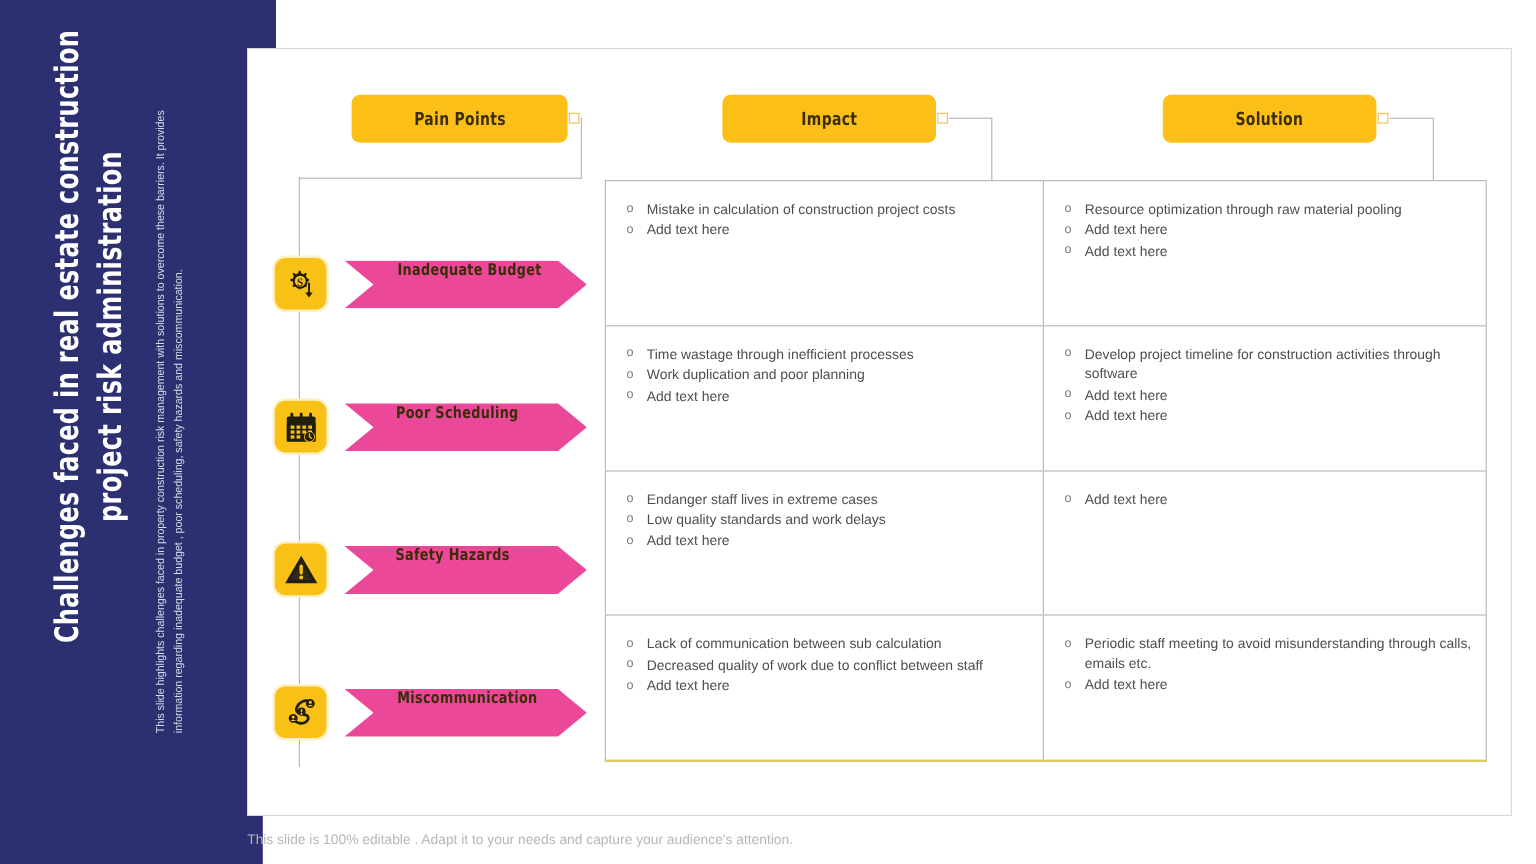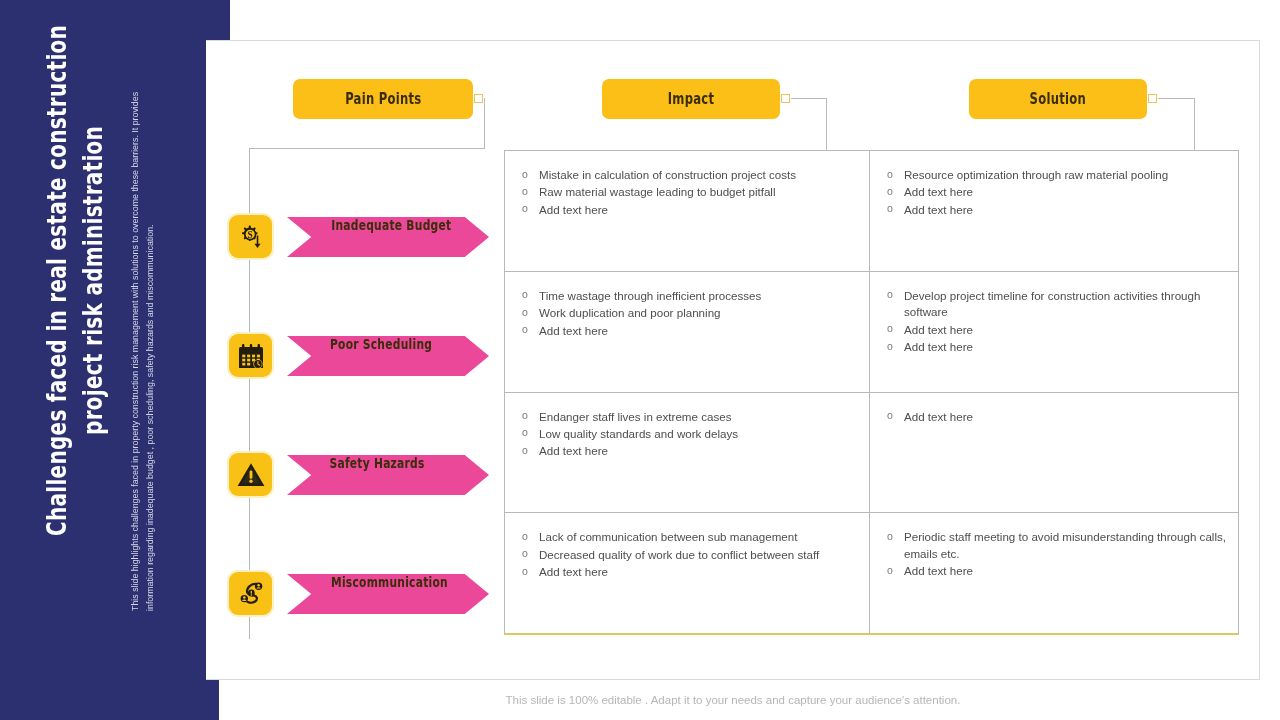--- a/index.html
+++ b/index.html
@@ -188,21 +188,20 @@
     left: 7px; top: -0.5px;
     font-size: 10.5px;
     color: #7a7a7a;
   }
 
   
   .footer {
     position: absolute;
     left: 206px; top: 694px;
     width: 1054px;
-    text-align: center;
     color: #b6b6b6;
     font-size: 11.5px;
   }
 </style>
 </head>
 <body>
 
 <div id="slide">
 
   <div class="navy-top"></div>
@@ -330,21 +329,20 @@
   <div class="chev" style="left:287px; top:574px;">
     <span class="lbl">Miscommunication</span>
   </div>
 
   <div class="tbl">
 
     <div class="trow">
       <div class="tcell c1">
         <ul class="blist">
           <li>Mistake in calculation of construction  project costs</li>
-          <li>Raw material wastage  leading  to budget  pitfall</li>
           <li>Add text here</li>
         </ul>
       </div>
       <div class="tcell c2">
         <ul class="blist">
           <li>Resource optimization through raw  material  pooling</li>
           <li>Add text here</li>
           <li>Add text here</li>
         </ul>
       </div>
@@ -378,21 +376,21 @@
       <div class="tcell c2">
         <ul class="blist">
           <li>Add text here</li>
         </ul>
       </div>
     </div>
 
     <div class="trow">
       <div class="tcell c1">
         <ul class="blist">
-          <li>Lack of communication between  sub management</li>
+          <li>Lack of communication between  sub calculation</li>
           <li>Decreased  quality of work due to conflict between staff</li>
           <li>Add text here</li>
         </ul>
       </div>
       <div class="tcell c2">
         <ul class="blist">
           <li>Periodic staff meeting to avoid  misunderstanding through calls, emails etc.</li>
           <li>Add text here</li>
         </ul>
       </div>

